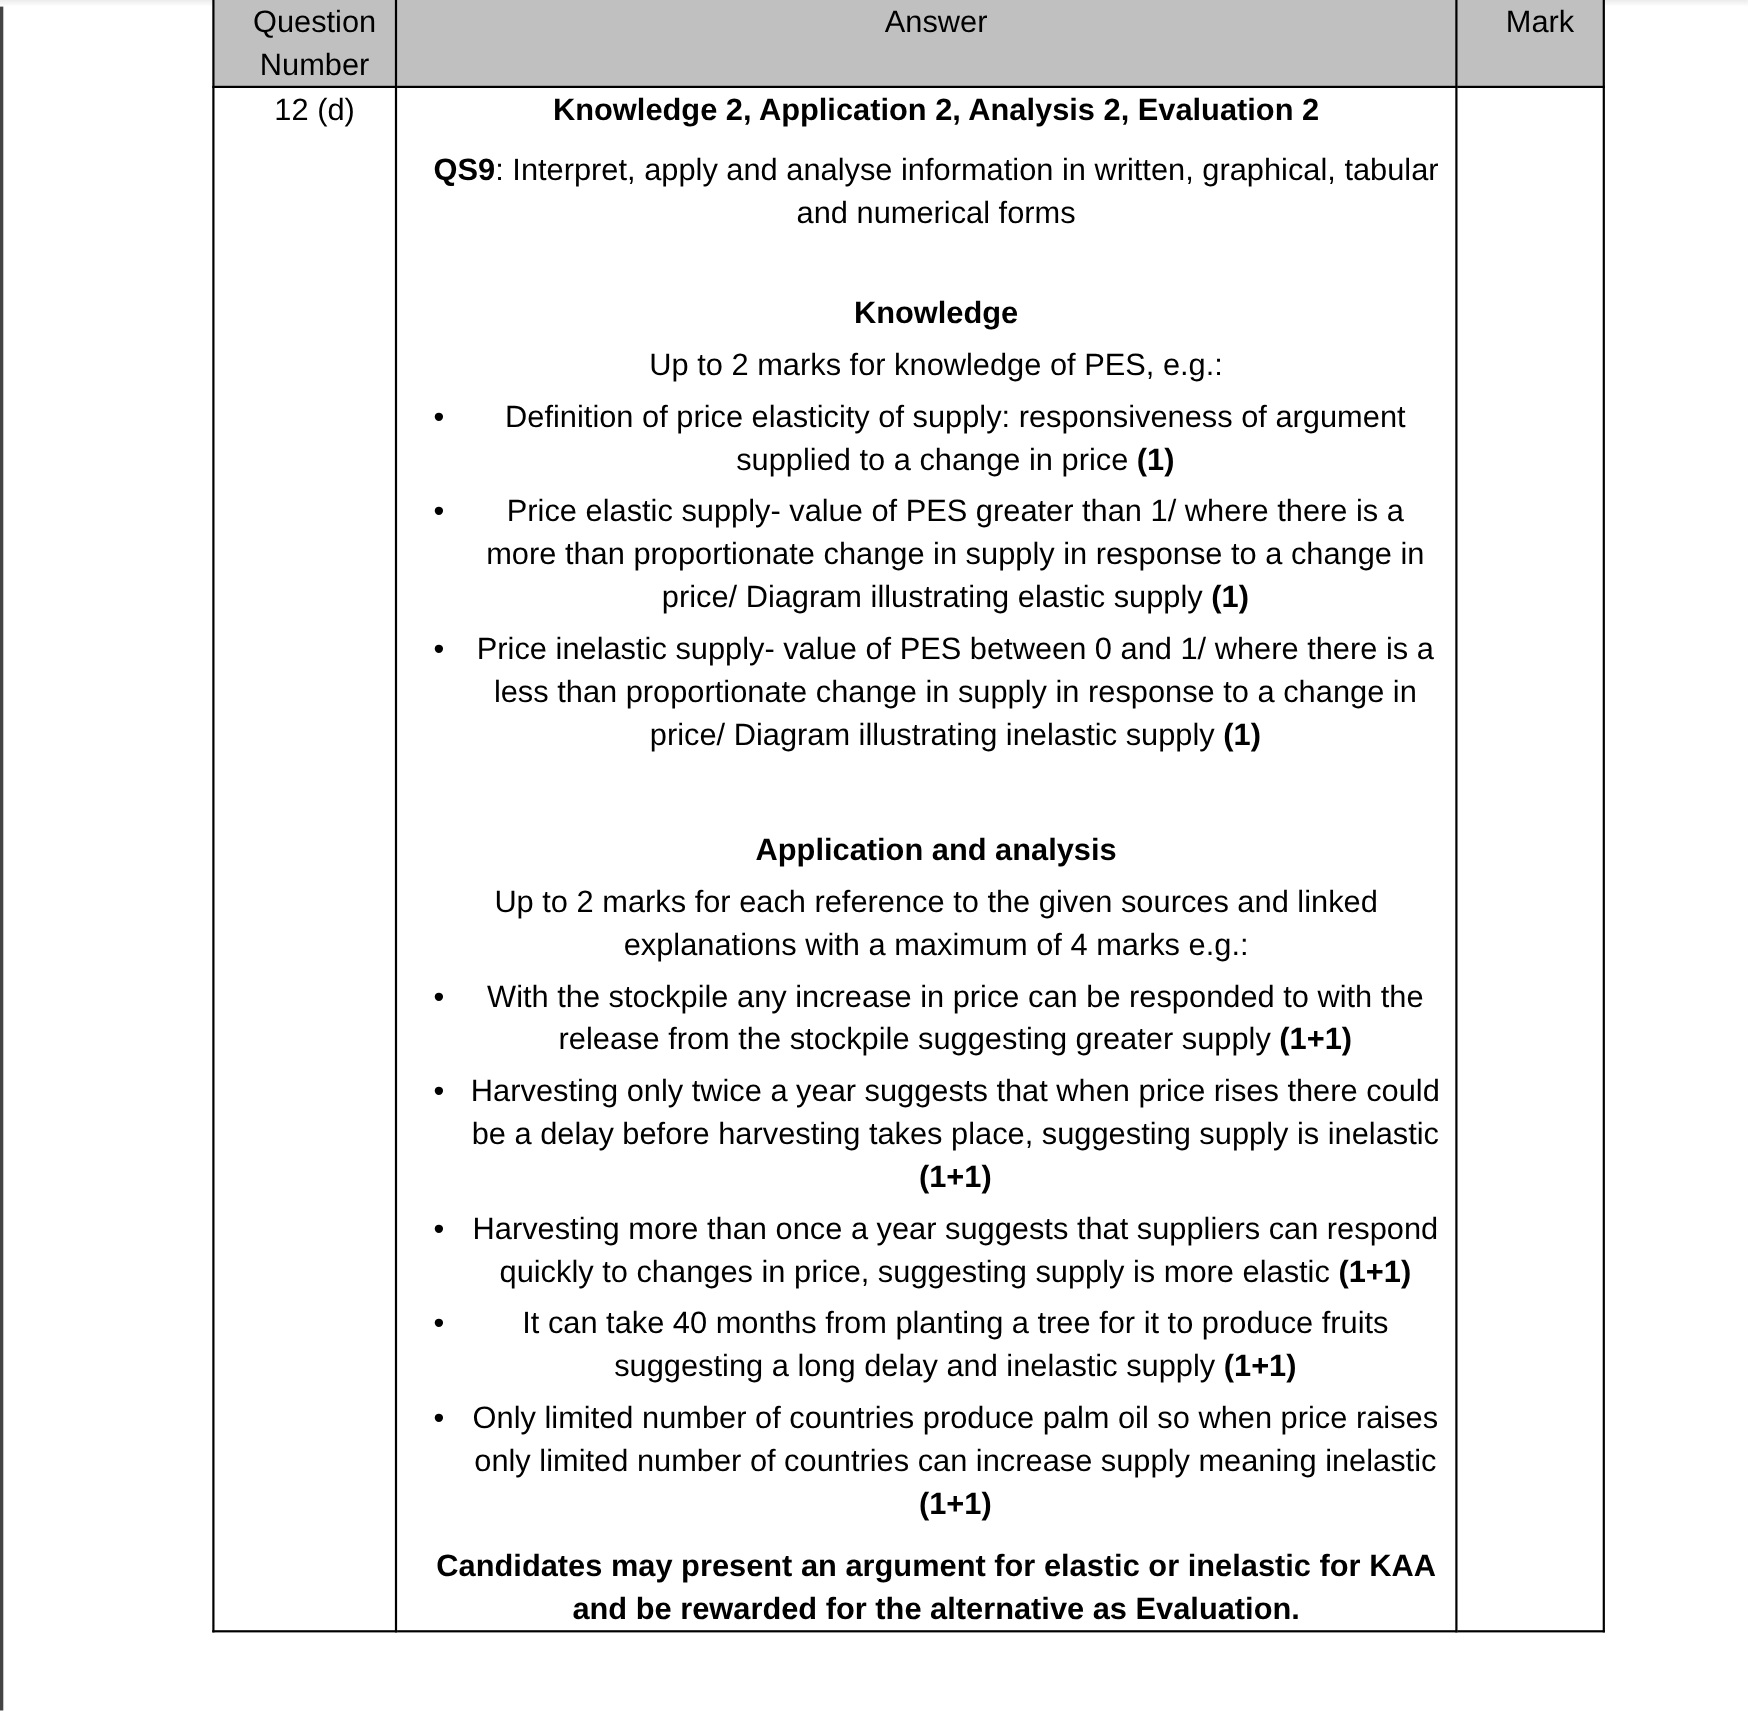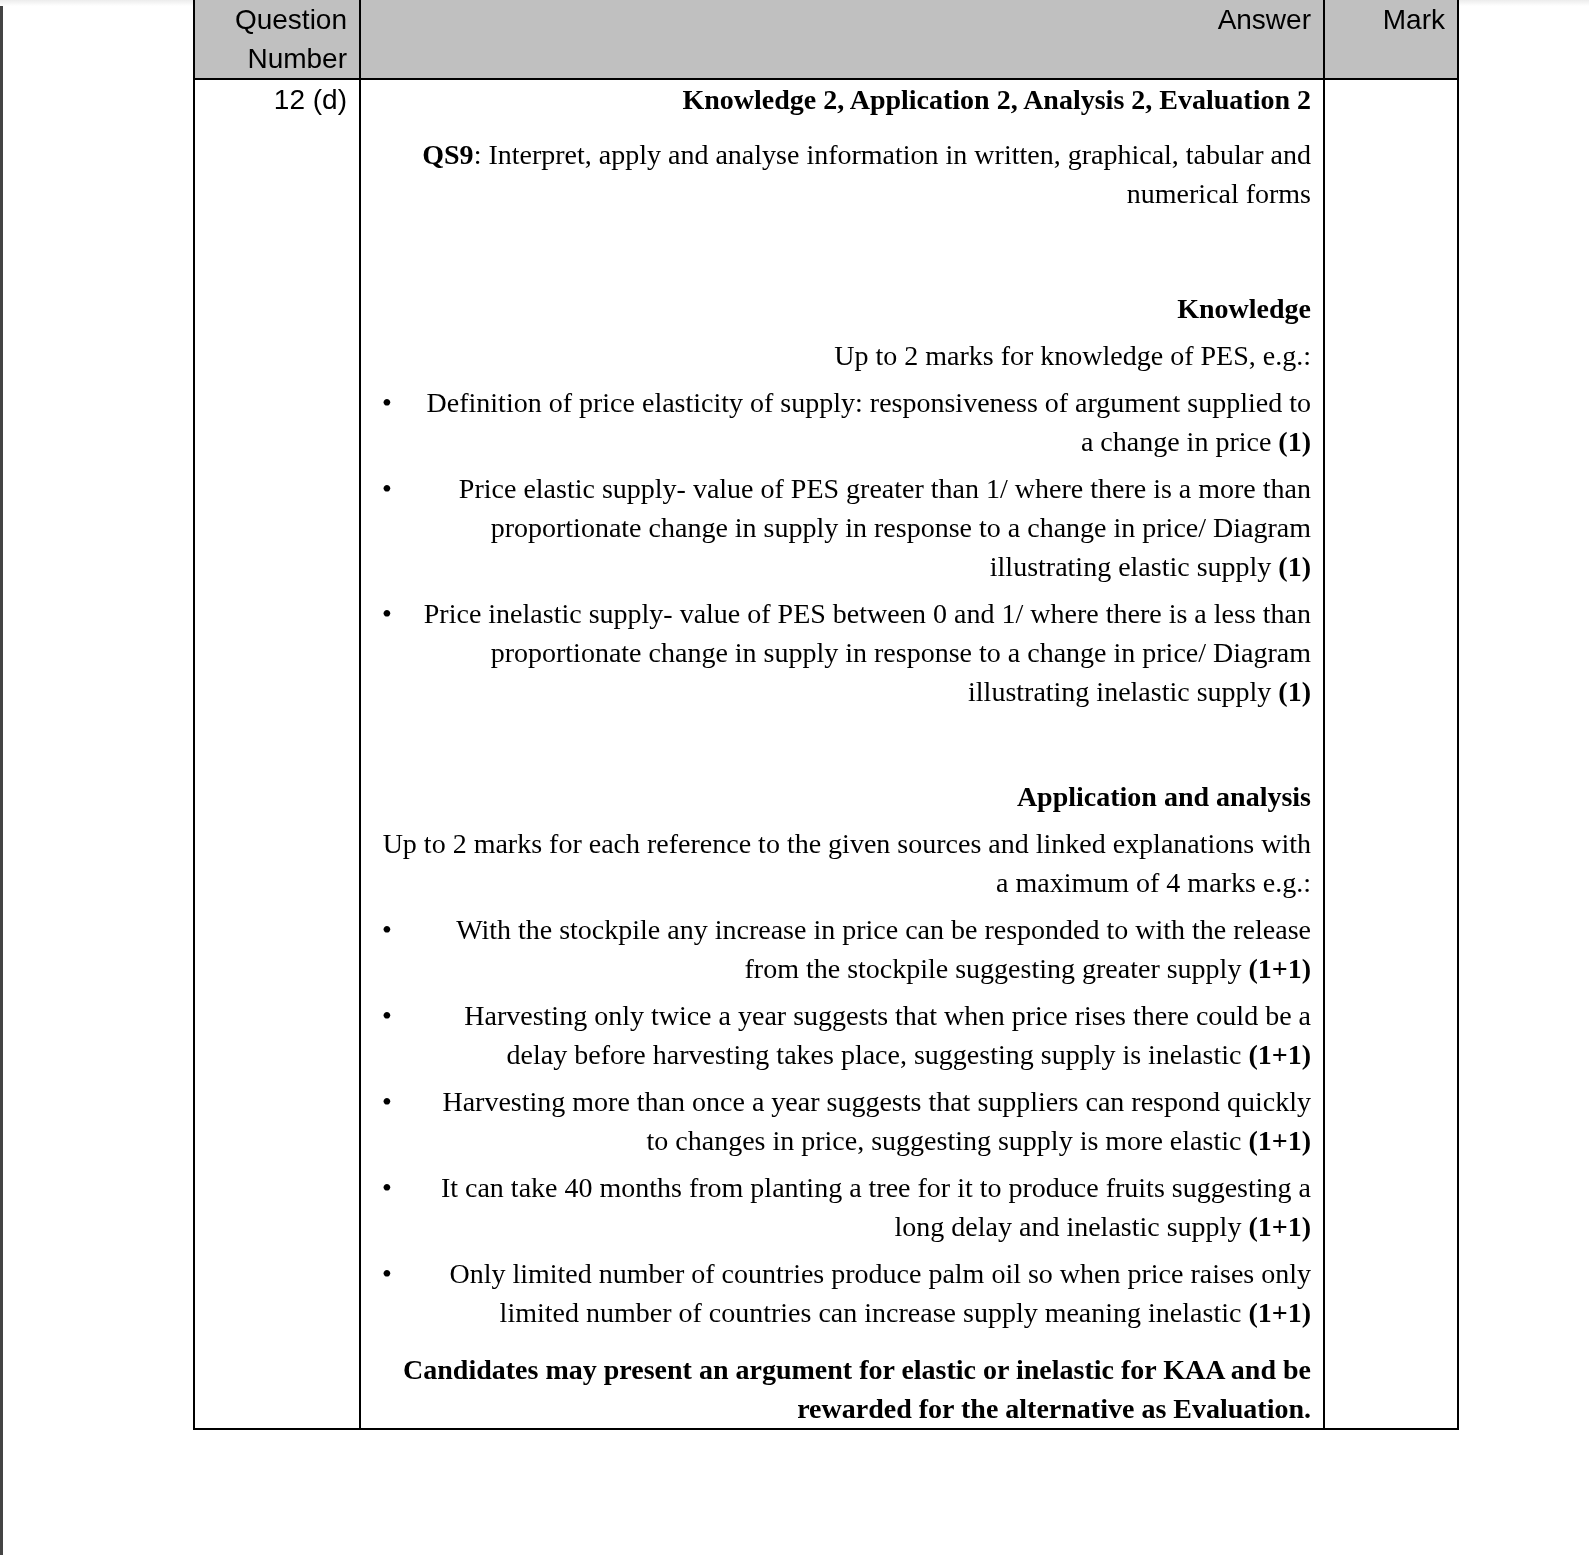--- a/index.html
+++ b/index.html
@@ -19,39 +19,39 @@
   }
   table.ms {
     position: absolute; left: 193px; top: -2px;
     border-collapse: collapse;
     table-layout: fixed;
     width: 1264px;
   }
   table.ms td, table.ms th {
     border: 2.5px solid #000;
     vertical-align: top;
-    text-align: right;
+    text-align: center;
     font-weight: normal;
     font-size: 28px;
     line-height: 39px;
-    padding: 0 12px 0 18px;
+    padding: 0 12px 0 30px;
   }
   table.ms thead th {
     background: #c0c0c0;
     height: 76px;
     padding-top: 0;
   }
   col.c1 { width: 166px; }
   col.c2 { width: 964px; }
   col.c3 { width: 134px; }
   td.qnum { font-weight: bold; padding-top: 6px; }
-  td.answer { padding-top: 6px; padding-right: 20px; font-family: Liberation Serif, serif; }
+  td.answer { padding-top: 6px; padding-right: 20px; }
   td.mark { }
   .title-line { font-weight: bold; margin: 0 0 16px 0; }
-  .qs { margin: 0 0 76px 0; }
+  .qs { margin: 0 0 52px 0; }
   .qs b { font-weight: bold; }
   .sec-head { font-weight: bold; margin: 12px 0 8px 0; }
   .sec-head.first { margin-top: 30px; }
   .intro { margin: 0 0 8px 0; }
   ul.bul { list-style: none; margin: 0 0 0 0; padding: 0; }
   ul.bul li {
     position: relative; padding-left: 35px; margin: 0 0 8px 0;
   }
   ul.bul li .bullet {
     position: absolute; left: 3px; top: 0;

